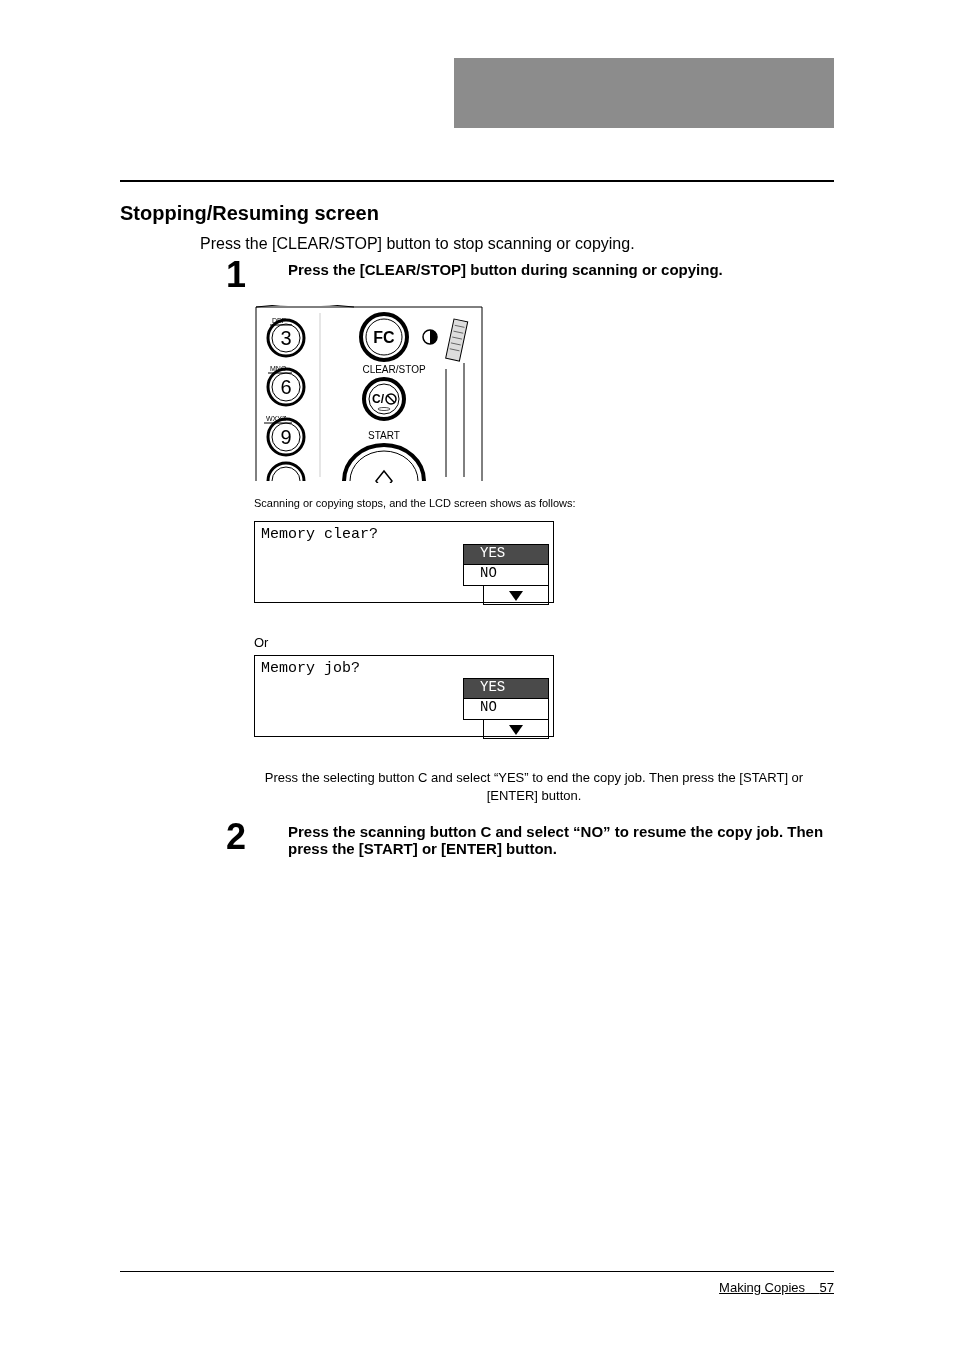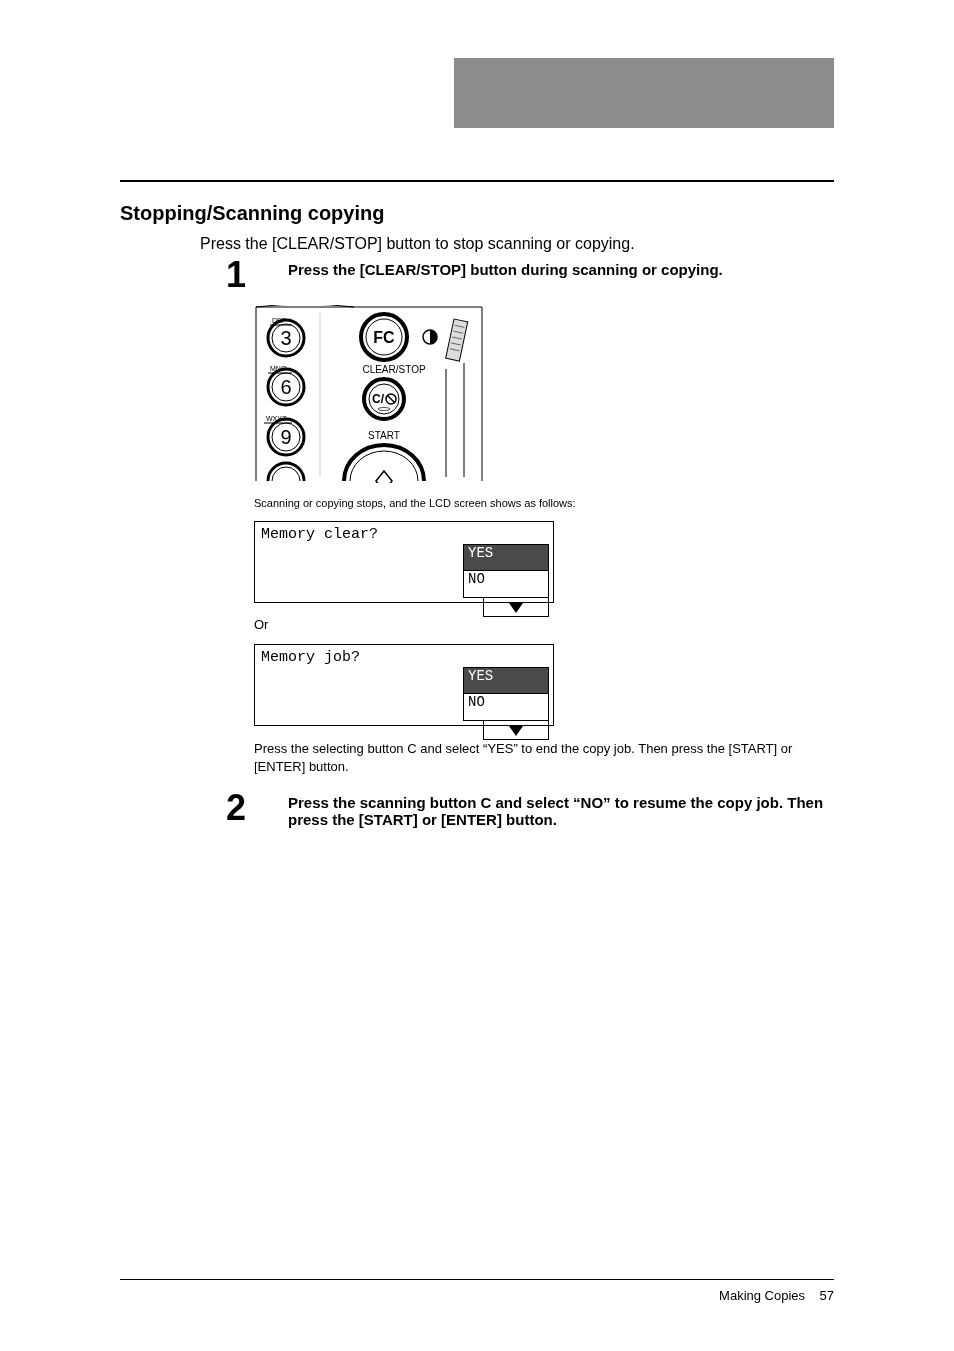--- a/index.html
+++ b/index.html
@@ -75,40 +75,40 @@
     font-size: 11px;
     margin-bottom: 12px;
   }
   .lcd-box {
     border: 1px solid #000;
     width: 300px;
     height: 82px;
     position: relative;
     font-family: "Courier New", monospace;
     font-size: 15px;
-    margin-bottom: 14px;
+    margin-bottom: 32px;
     box-sizing: border-box;
   }
   .lcd-text {
     position: absolute;
     left: 6px;
     top: 4px;
     white-space: pre;
   }
   .lcd-opts {
     position: absolute;
     right: 4px;
     top: 22px;
     width: 86px;
   }
   .lcd-opt {
     border: 1px solid #000;
-    height: 27px;
+    height: 21px;
     line-height: 17px;
-    padding-left: 4px;
+    padding-left: 16px;
     font-size: 14px;
     box-sizing: border-box;
   }
   .lcd-opt.sel {
     background: #4a4a4a;
     color: #fff;
   }
   .lcd-opt + .lcd-opt {
     border-top: none;
   }
@@ -119,52 +119,54 @@
     width: 66px;
     margin-left: 20px;
     text-align: center;
     line-height: 18px;
     box-sizing: border-box;
     font-family: Arial, sans-serif;
   }
   .lcd-arrow-box svg { vertical-align: middle; }
   .or-text {
     font-size: 13px;
-    margin-bottom: 12px;
+    margin-bottom: 5px;
   }
   .paragraph {
     font-size: 13px;
     line-height: 1.4;
     max-width: 560px;
+    text-align: center;
   }
   .footer {
     position: absolute;
-    bottom: 48px;
+    bottom: 56px;
     left: 120px;
     right: 120px;
+    text-decoration: underline;
   }
   .footer-line {
     border-top: 1px solid #000;
     margin-bottom: 8px;
   }
   .footer-text {
     text-align: right;
     font-size: 13px;
   }
 </style>
 </head>
 <body>
 
 <div class="page">
 
   <div class="header-band"></div>
 
   <hr class="rule top-rule">
 
-  <div class="section-title">Stopping/Scanning copying</div>
+  <div class="section-title">Stopping/Resuming screen</div>
 
   <div class="intro">Press the [CLEAR/STOP] button to stop scanning or copying.</div>
 
   <div class="step-row">
     <div class="step-num">1</div>
     <div class="step-body">Press the [CLEAR/STOP] button during scanning or copying.</div>
   </div>
 
   <div class="ml-indent panel-svg">
     <svg width="230" height="178" viewBox="0 0 230 178">

